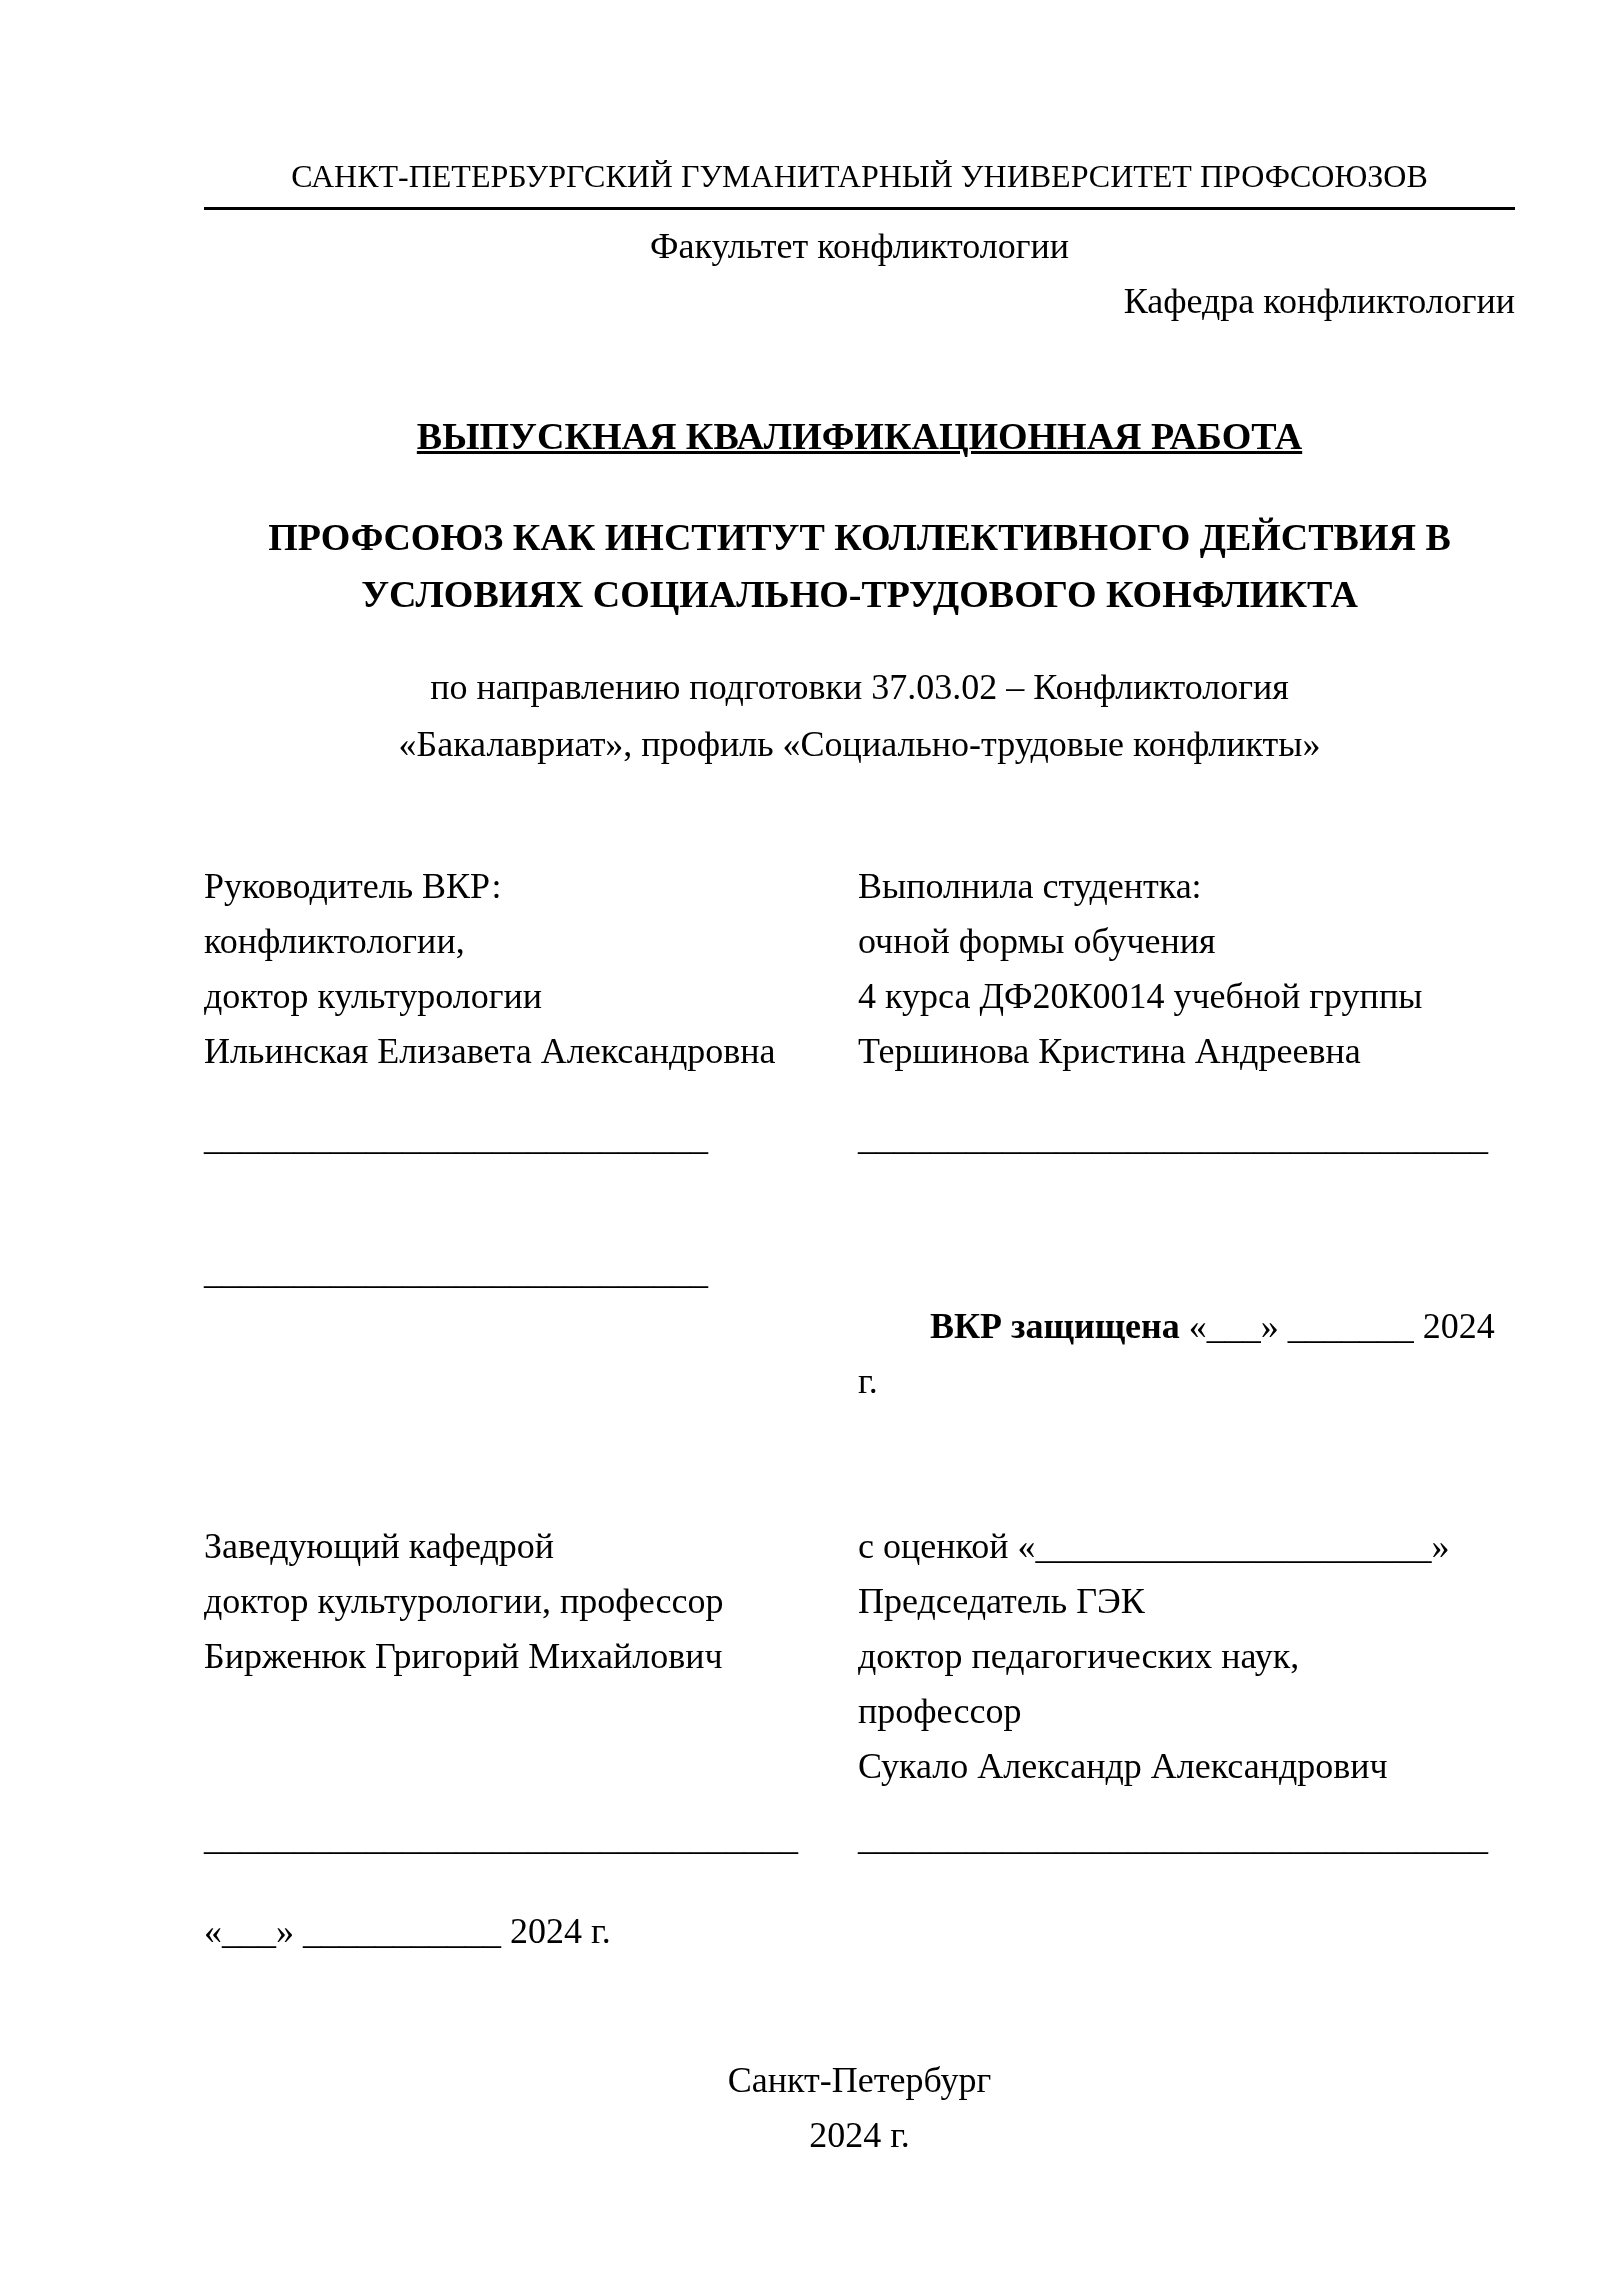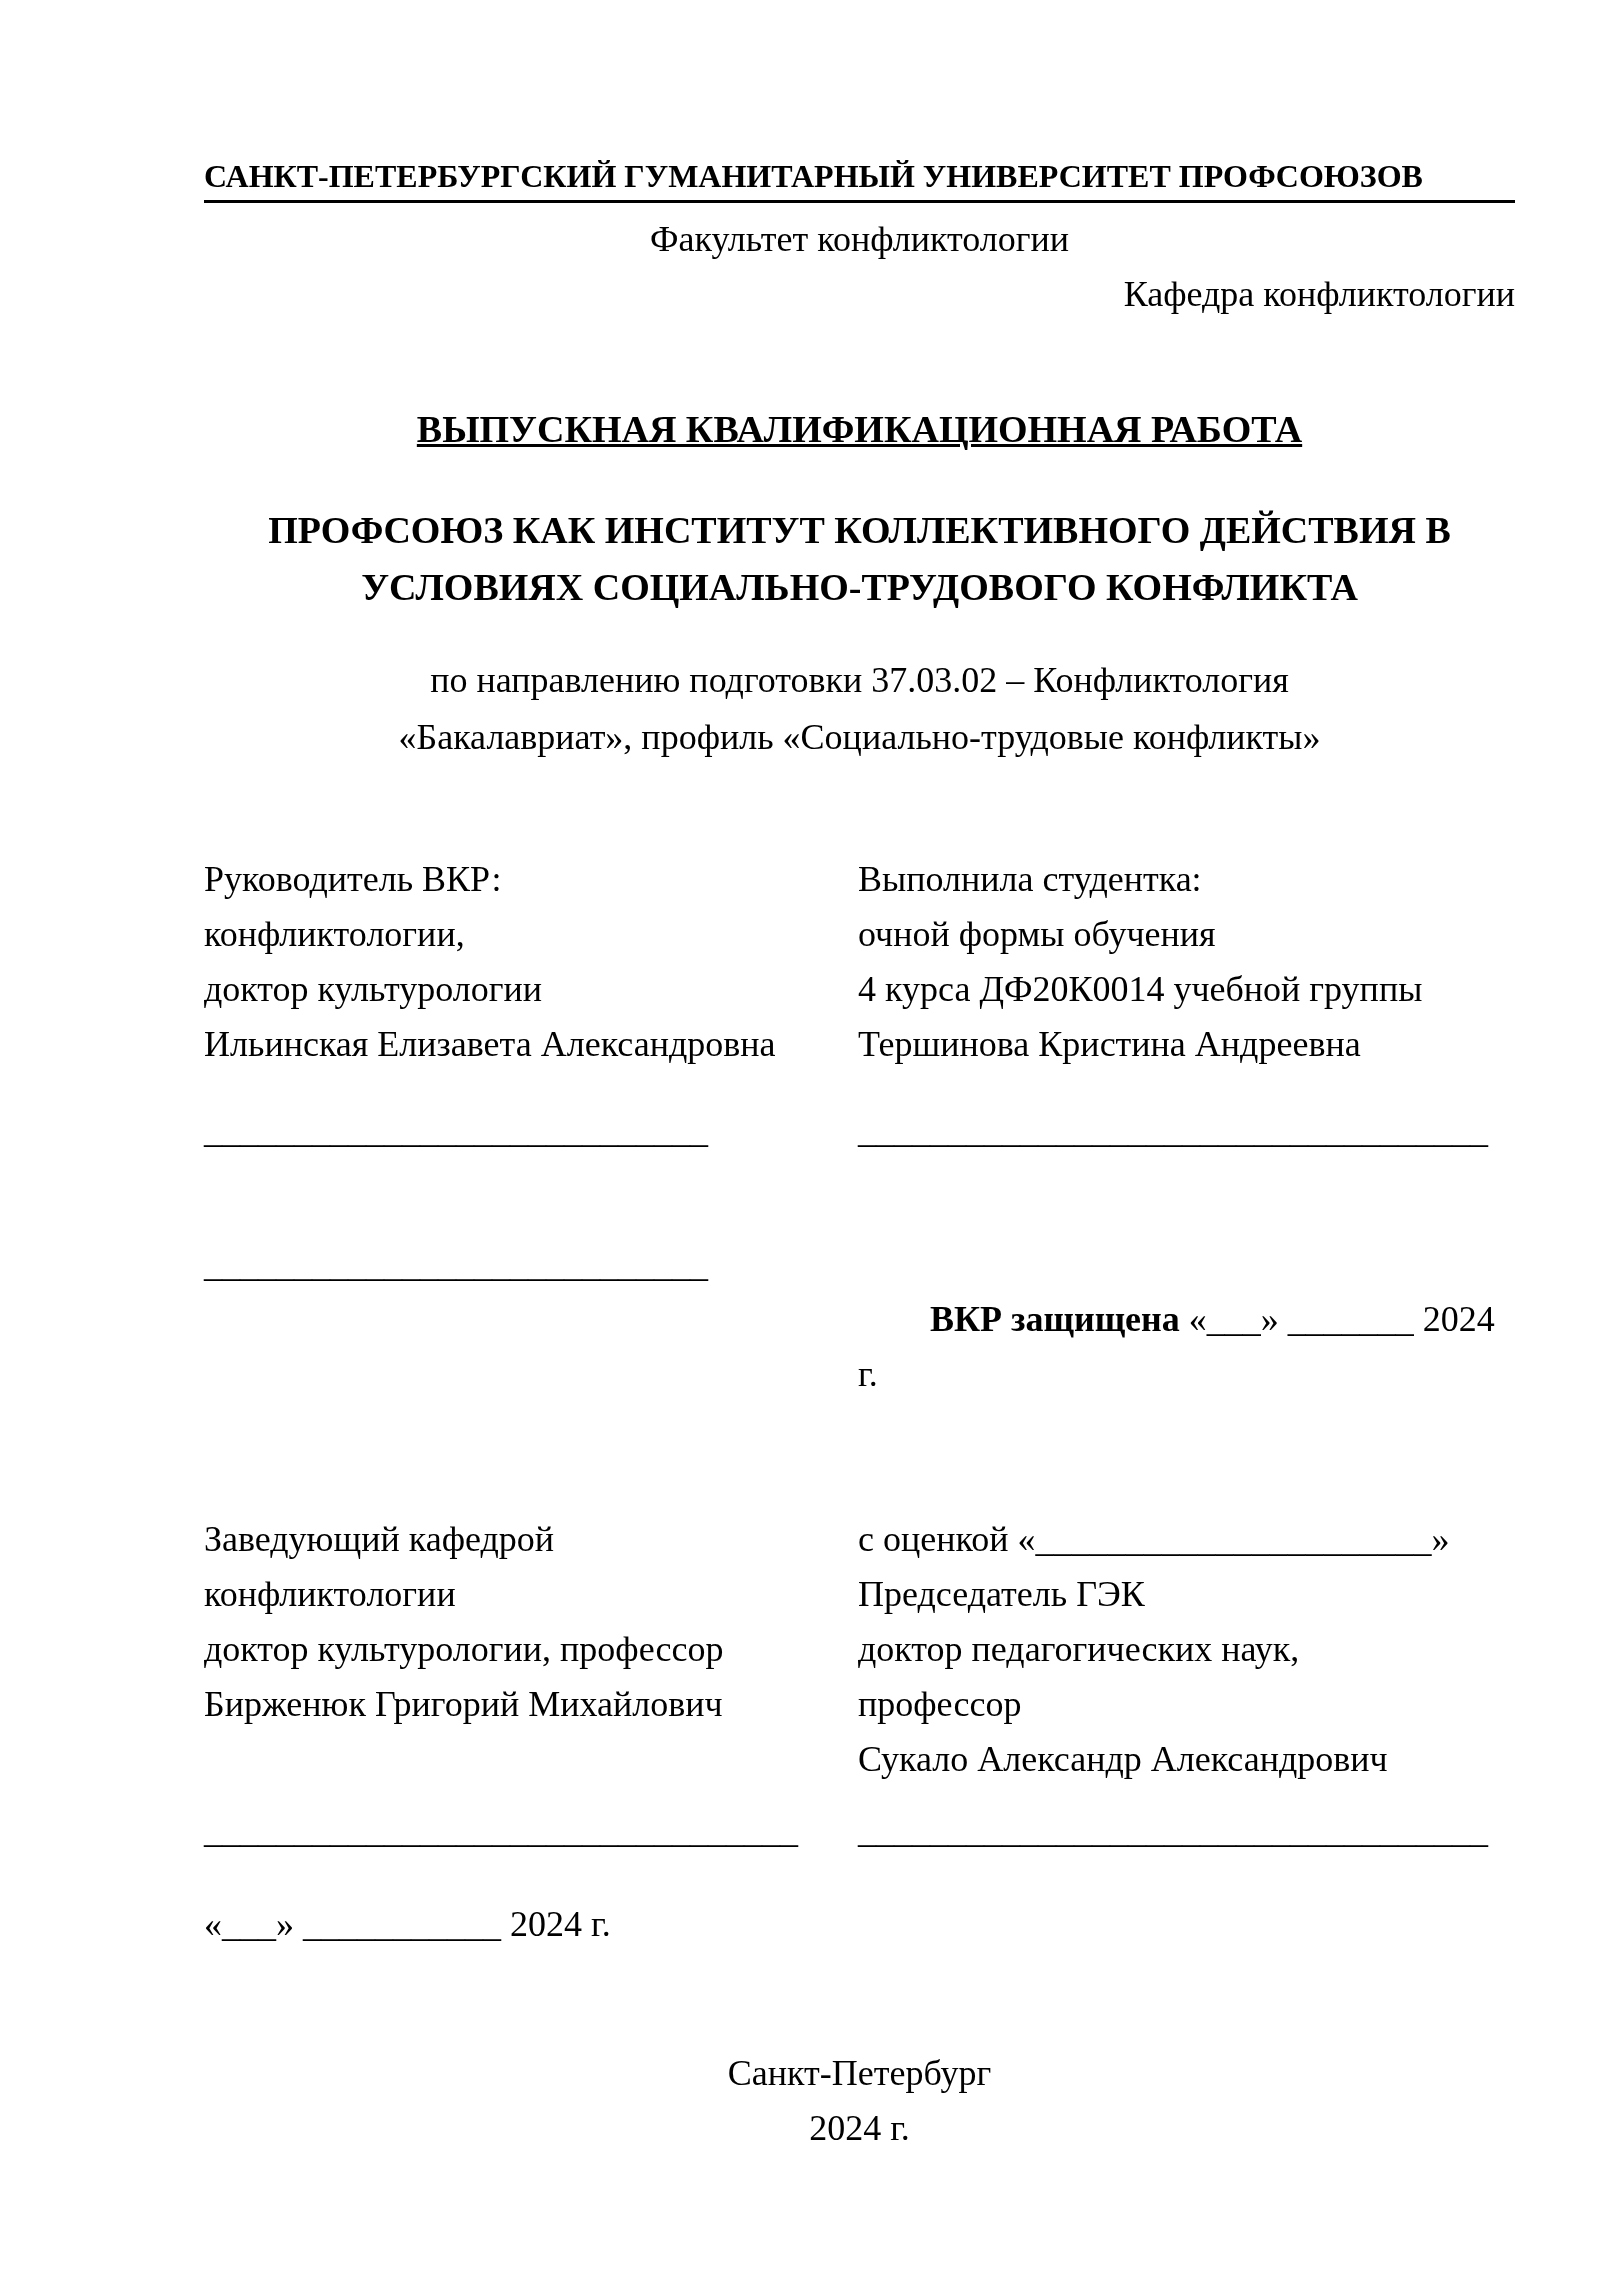--- a/index.html
+++ b/index.html
@@ -10,25 +10,25 @@
   }
   .page {
     width: 1623px;
     height: 2295px;
     background: #ffffff;
     padding: 157px 108px 0 204px;
     position: relative;
     overflow: hidden;
   }
   .doc-header {
-    text-align: left;
-    font-weight: bold;
+    text-align: center;
+    font-weight: normal;
     font-size: 32px;
     line-height: 39px;
-    padding-bottom: 4px;
+    padding-bottom: 11px;
     border-bottom: 3.9px solid #000000;
   }
   .faculty {
     text-align: center;
     font-size: 36px;
     line-height: 55px;
     margin-top: 9.4px;
   }
   .department {
     text-align: right;
@@ -139,21 +139,20 @@
     <div class="col-right">
       <div class="line">
         <span class="bold">ВКР защищена</span><span> «___» _______ 2024 г.</span>
       </div>
     </div>
   </div>
 
   <div class="cols blocks">
     <div class="col-left">
       <div class="line">Заведующий кафедрой</div>
-      <div class="line">конфликтологии</div>
       <div class="line">доктор культурологии, профессор</div>
       <div class="line">Бирженюк Григорий Михайлович</div>
     </div>
     <div class="col-right">
       <div class="line">с оценкой «______________________»</div>
       <div class="line">Председатель ГЭК</div>
       <div class="line">доктор педагогических наук,</div>
       <div class="line">профессор</div>
       <div class="line">Сукало Александр Александрович</div>
     </div>

